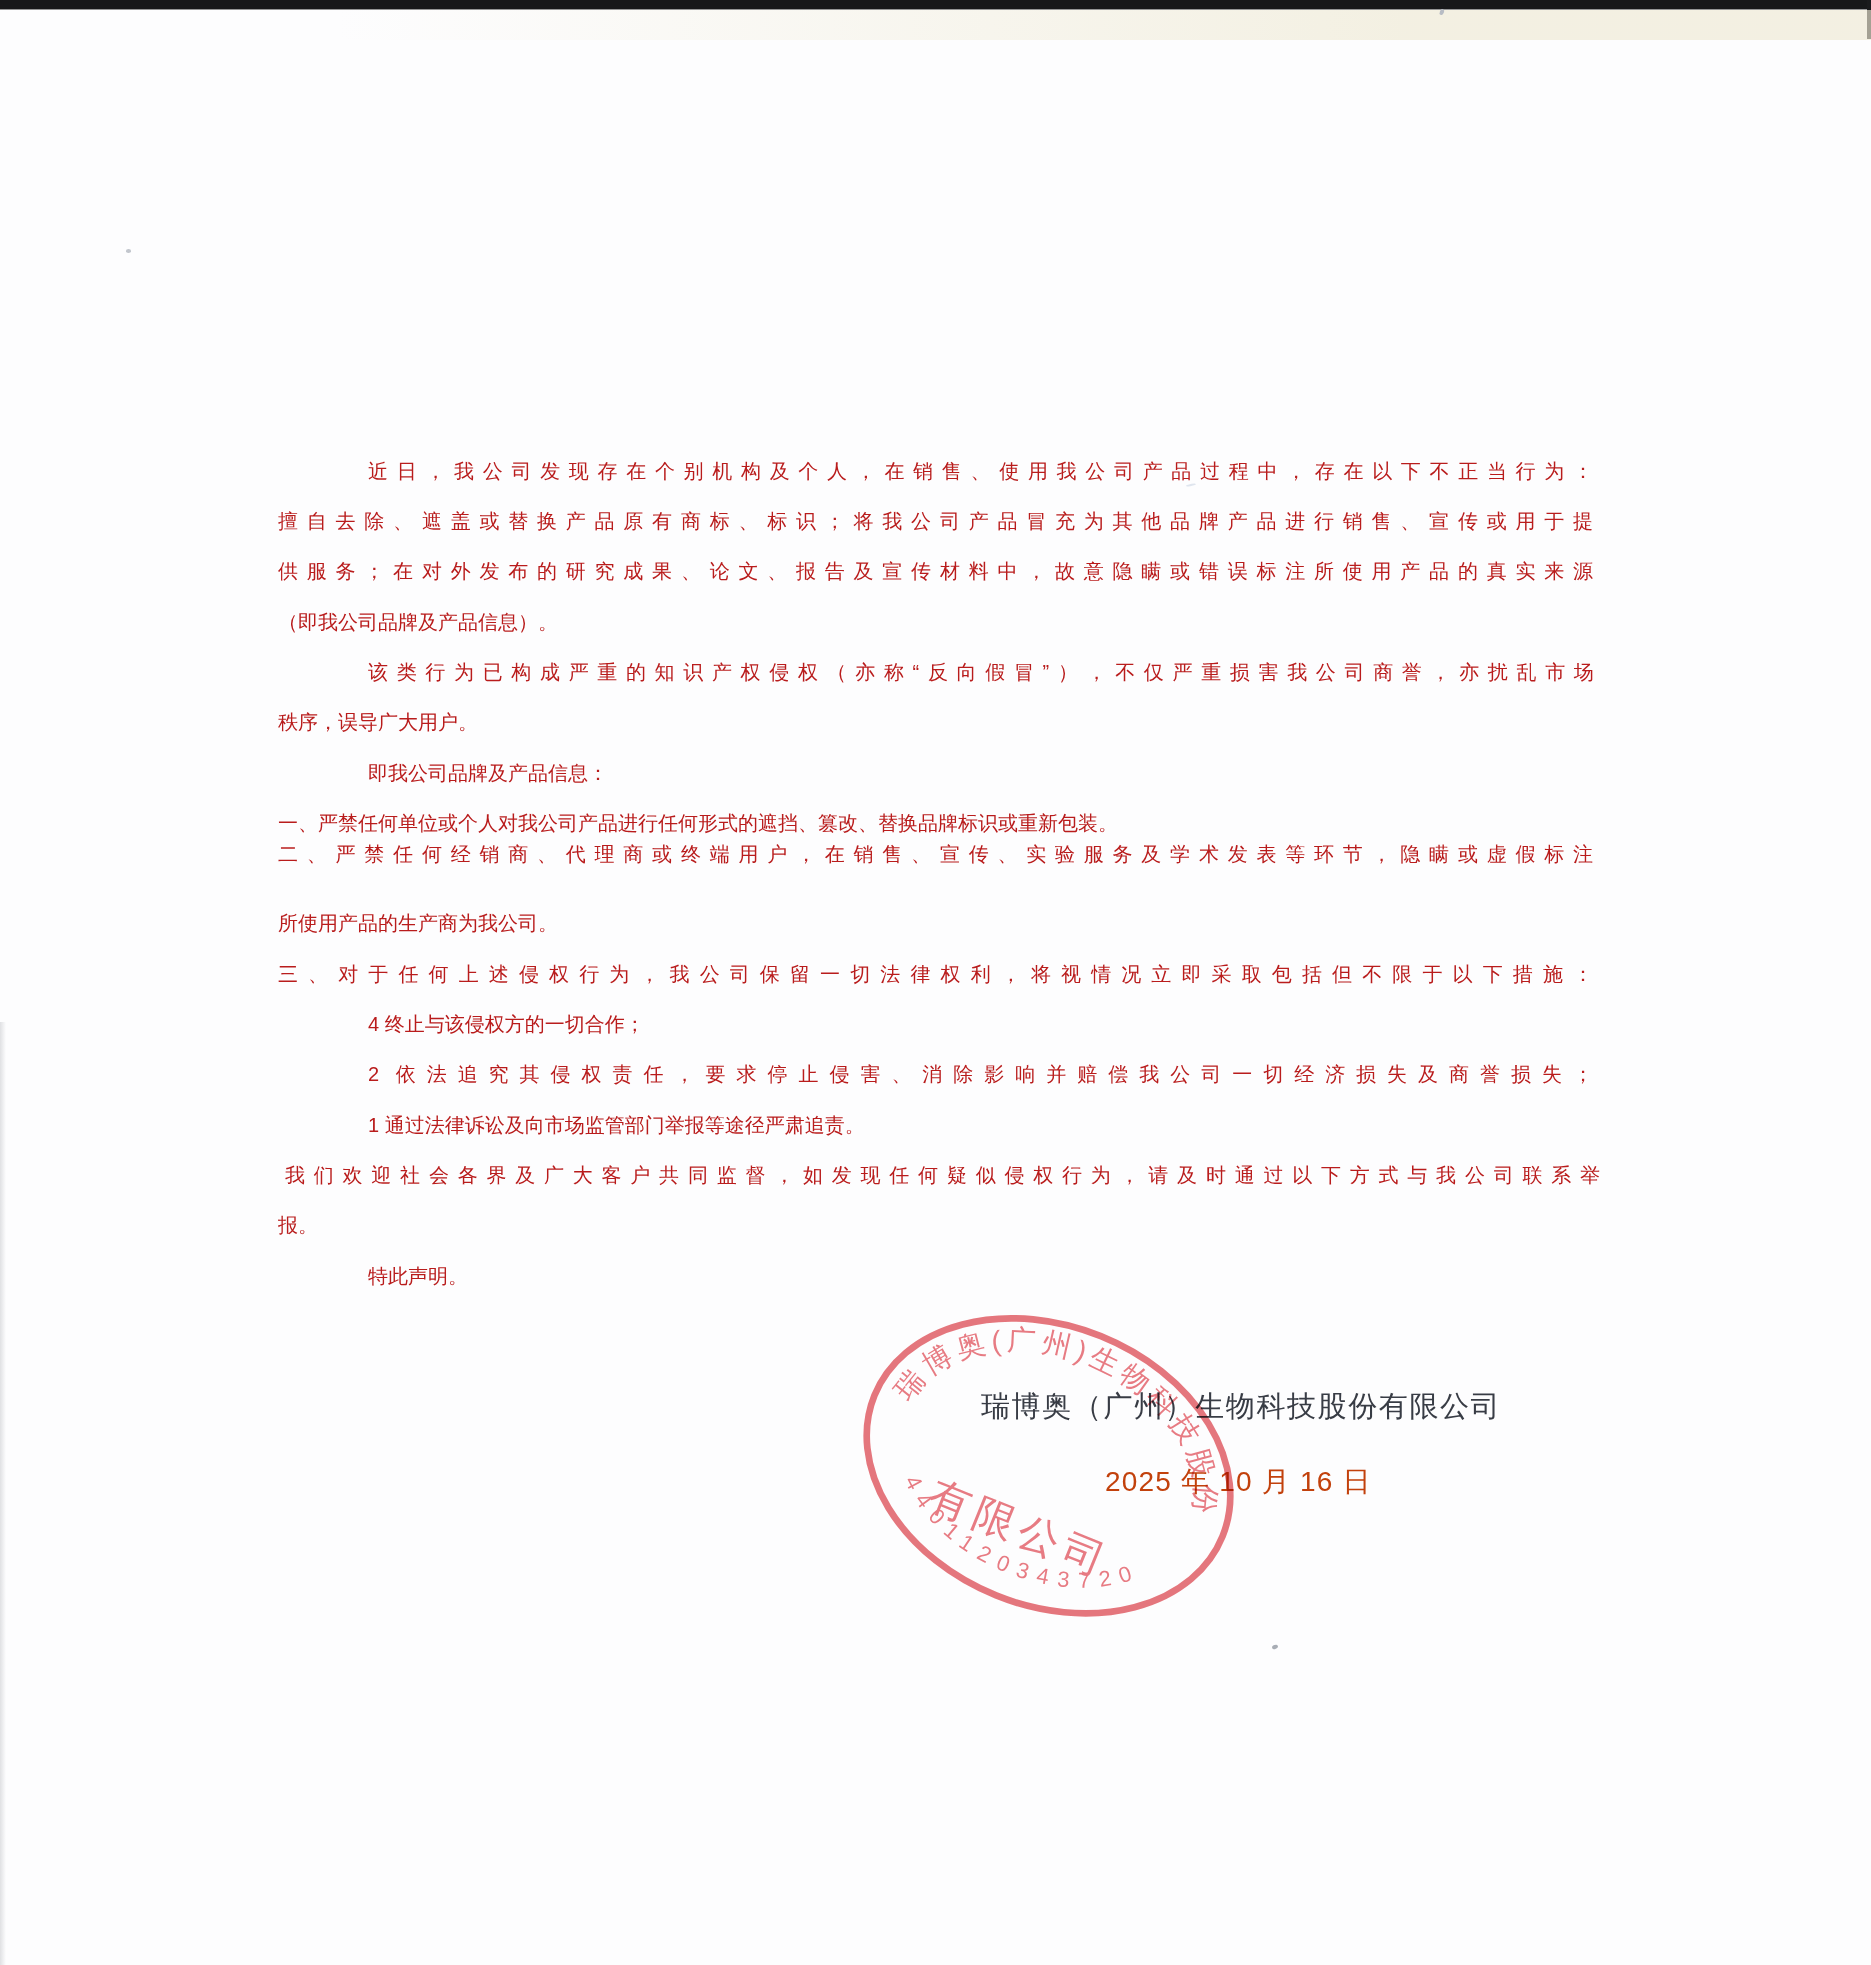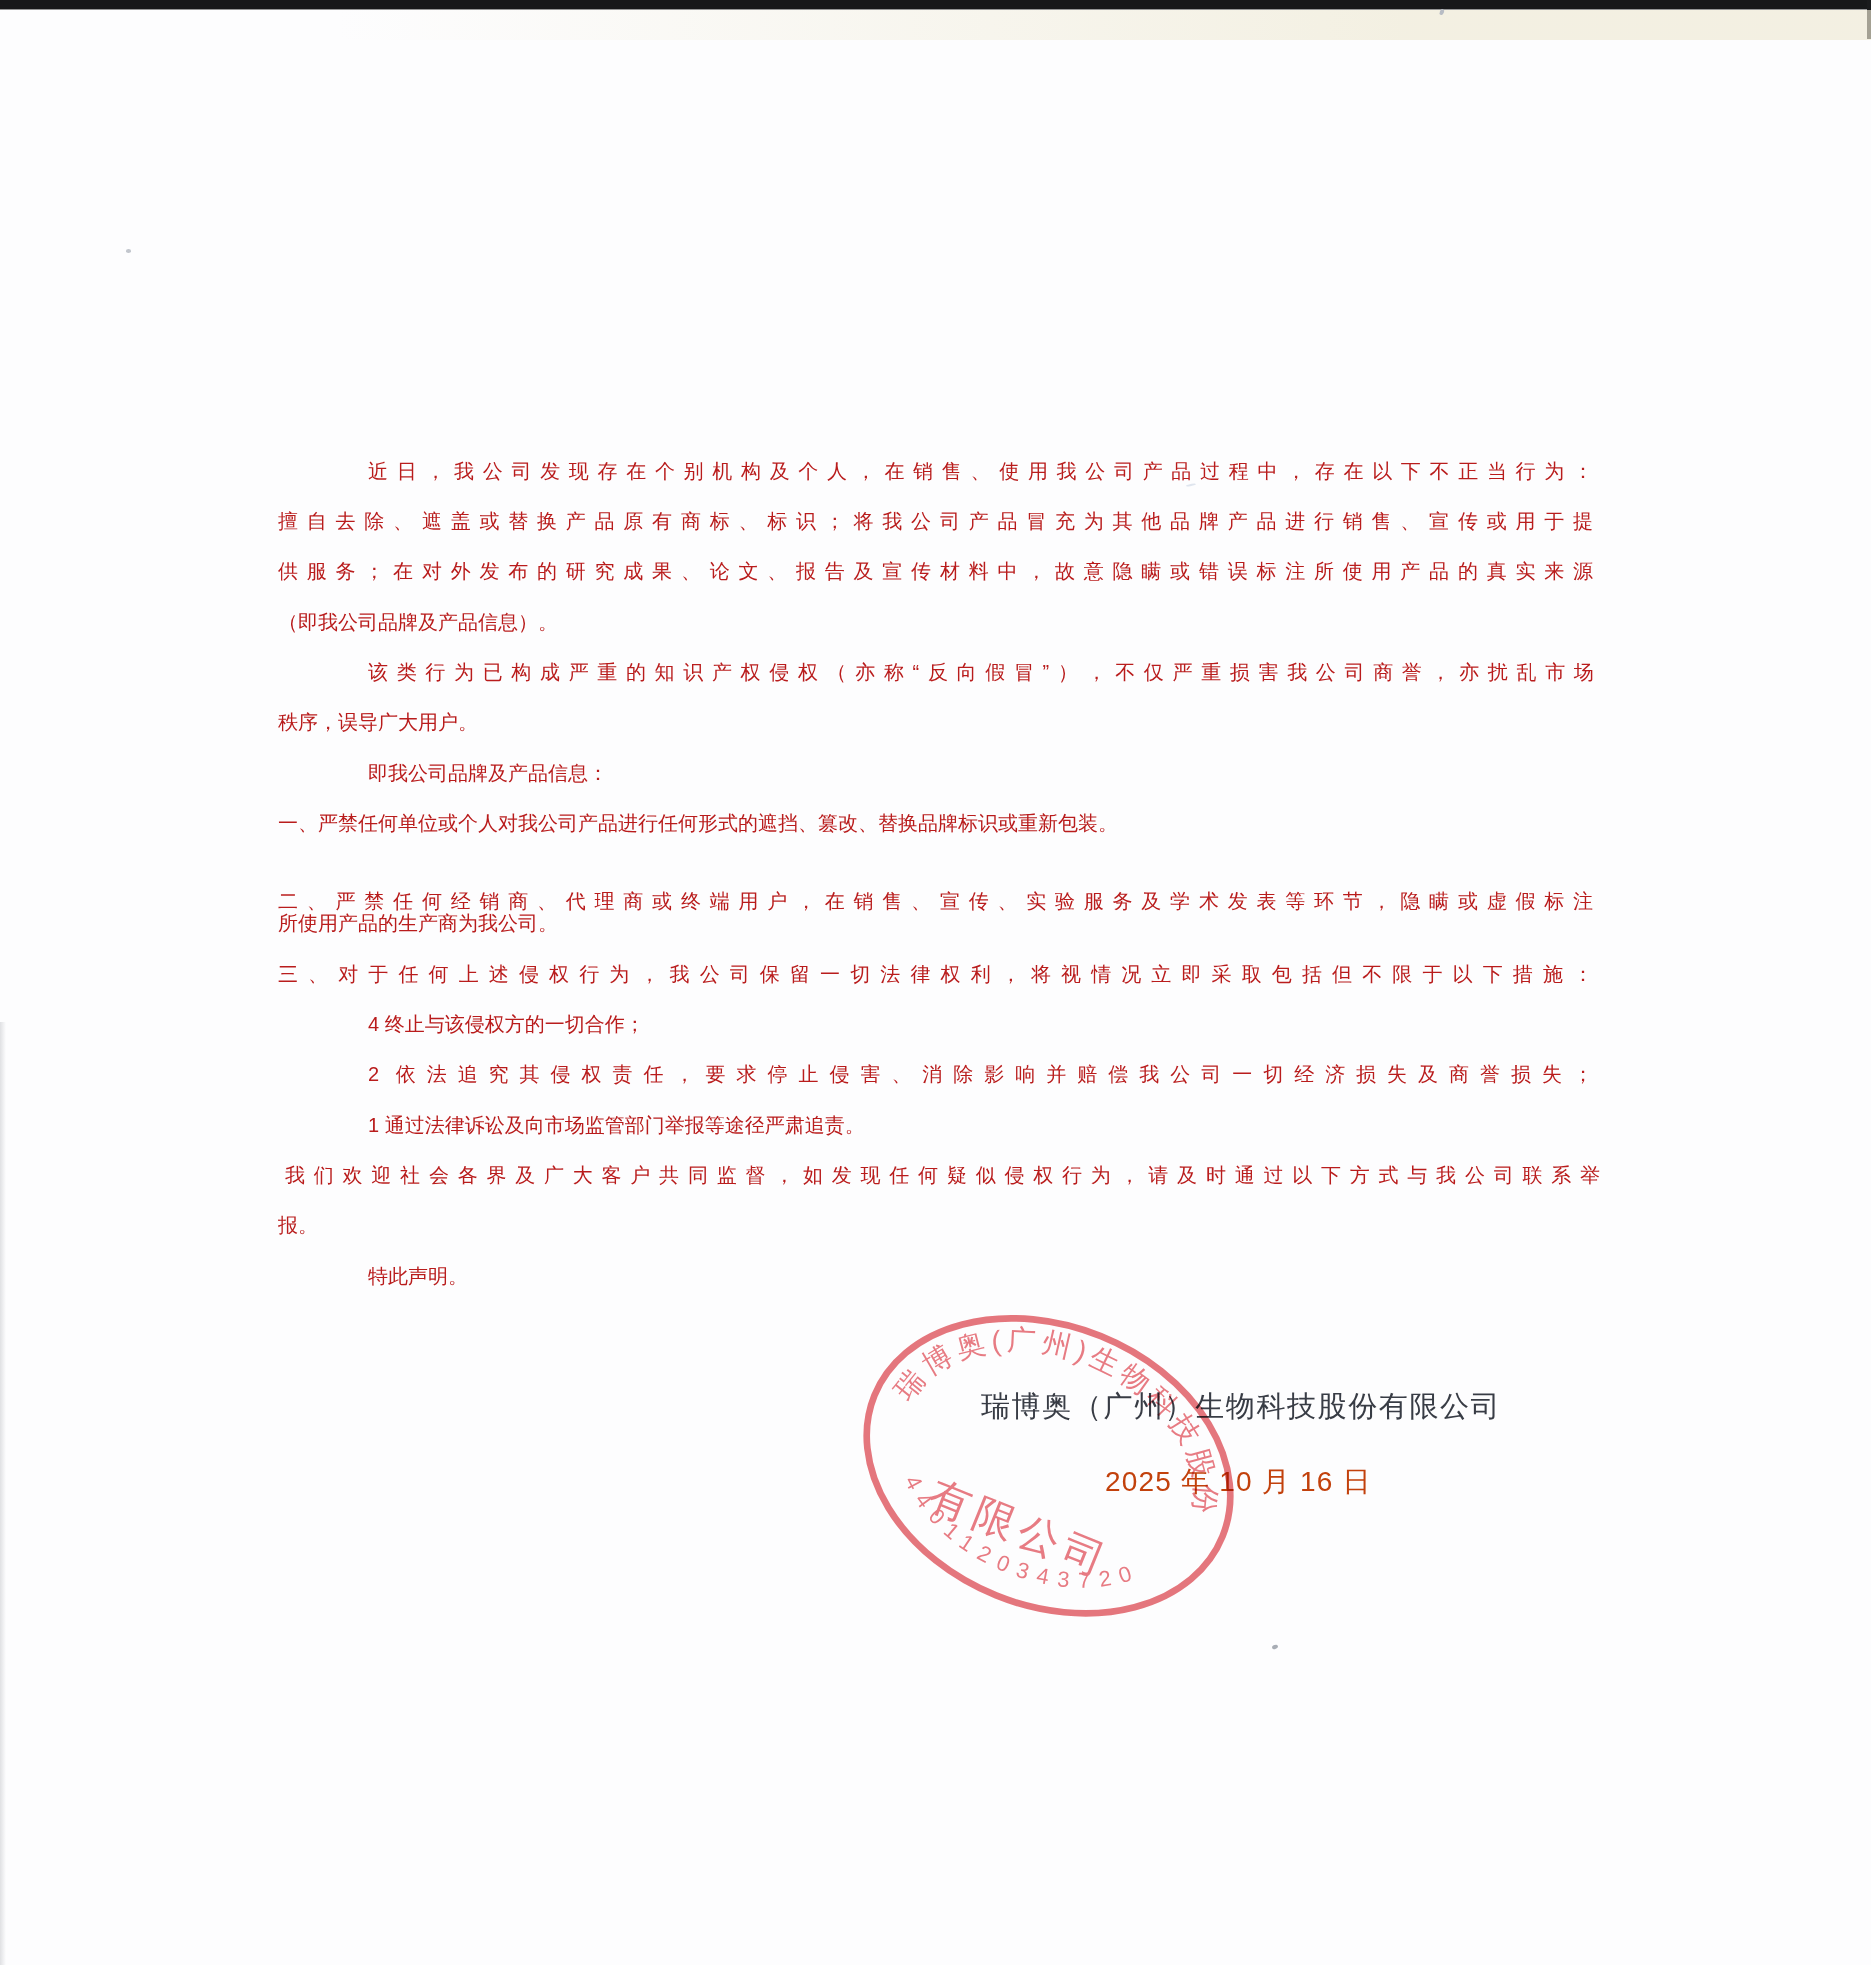--- a/index.html
+++ b/index.html
@@ -69,21 +69,21 @@
 
   <div>
       <div class="bline ind just" style="top: 446px;">近日，我公司发现存在个别机构及个人，在销售、使用我公司产品过程中，存在以下不正当行为：</div>
       <div class="bline just" style="top: 496px;">擅自去除、遮盖或替换产品原有商标、标识；将我公司产品冒充为其他品牌产品进行销售、宣传或用于提</div>
       <div class="bline just" style="top: 546px;">供服务；在对外发布的研究成果、论文、报告及宣传材料中，故意隐瞒或错误标注所使用产品的真实来源</div>
       <div class="bline" style="top: 597px;">（即我公司品牌及产品信息）。</div>
       <div class="bline ind just tight" style="top: 647px;">该类行为已构成严重的知识产权侵权（亦称“反向假冒”），不仅严重损害我公司商誉，亦扰乱市场</div>
       <div class="bline" style="top: 697px;">秩序，误导广大用户。</div>
       <div class="bline ind" style="top: 748px;">即我公司品牌及产品信息：</div>
       <div class="bline" style="top: 798px;">一、严禁任何单位或个人对我公司产品进行任何形式的遮挡、篡改、替换品牌标识或重新包装。</div>
-      <div class="bline just" style="top: 876px;">二、严禁任何经销商、代理商或终端用户，在销售、宣传、实验服务及学术发表等环节，隐瞒或虚假标注</div>
+      <div class="bline just" style="top: 829px;">二、严禁任何经销商、代理商或终端用户，在销售、宣传、实验服务及学术发表等环节，隐瞒或虚假标注</div>
       <div class="bline" style="top: 898px;">所使用产品的生产商为我公司。</div>
       <div class="bline just" style="top: 949px;">三、对于任何上述侵权行为，我公司保留一切法律权利，将视情况立即采取包括但不限于以下措施：</div>
       <div class="bline ind" style="top: 999px;">4  终止与该侵权方的一切合作；</div>
       <div class="bline ind just" style="top: 1049px;">2  依法追究其侵权责任，要求停止侵害、消除影响并赔偿我公司一切经济损失及商誉损失；</div>
       <div class="bline ind" style="top: 1100px;">1  通过法律诉讼及向市场监管部门举报等途径严肃追责。</div>
       <div class="bline just" style="top: 1150px; margin-left: 7px;">我们欢迎社会各界及广大客户共同监督，如发现任何疑似侵权行为，请及时通过以下方式与我公司联系举</div>
       <div class="bline" style="top: 1200px;">报。</div>
       <div class="bline ind" style="top: 1251px;">特此声明。</div>
     </div>
 

